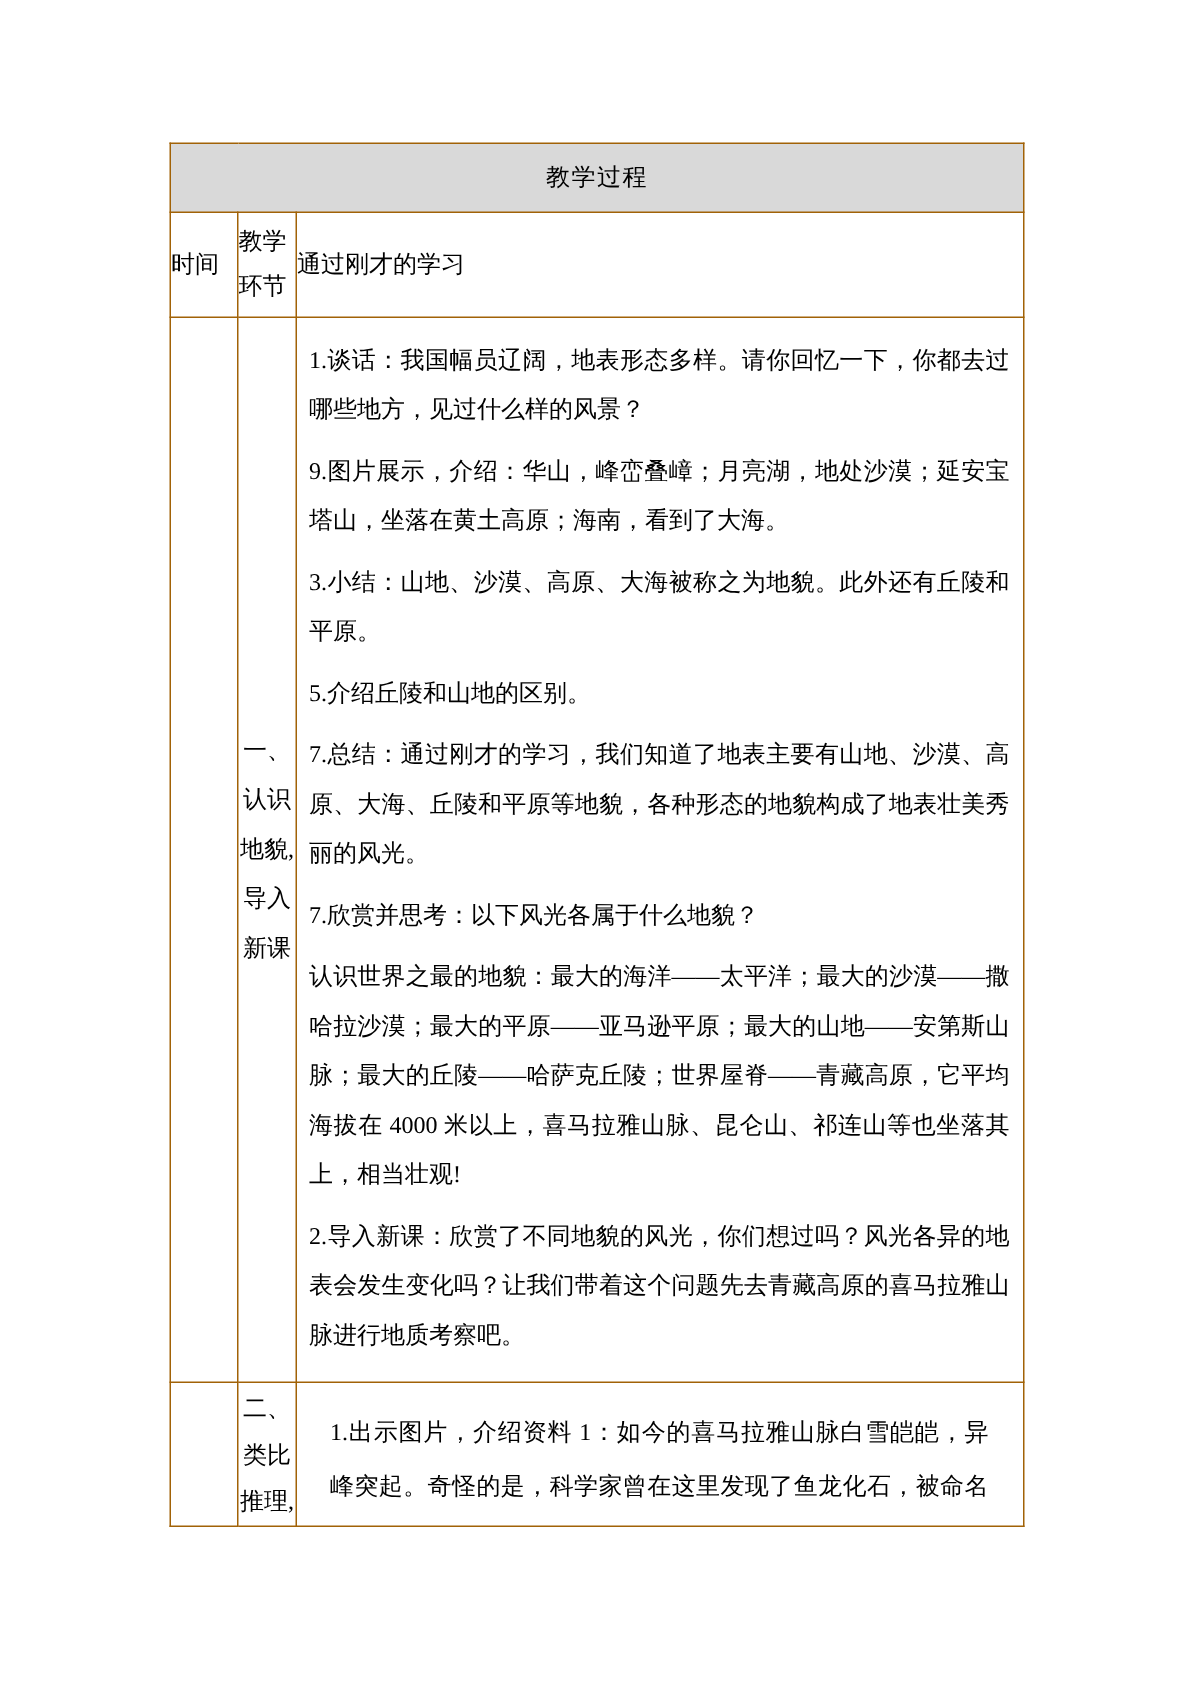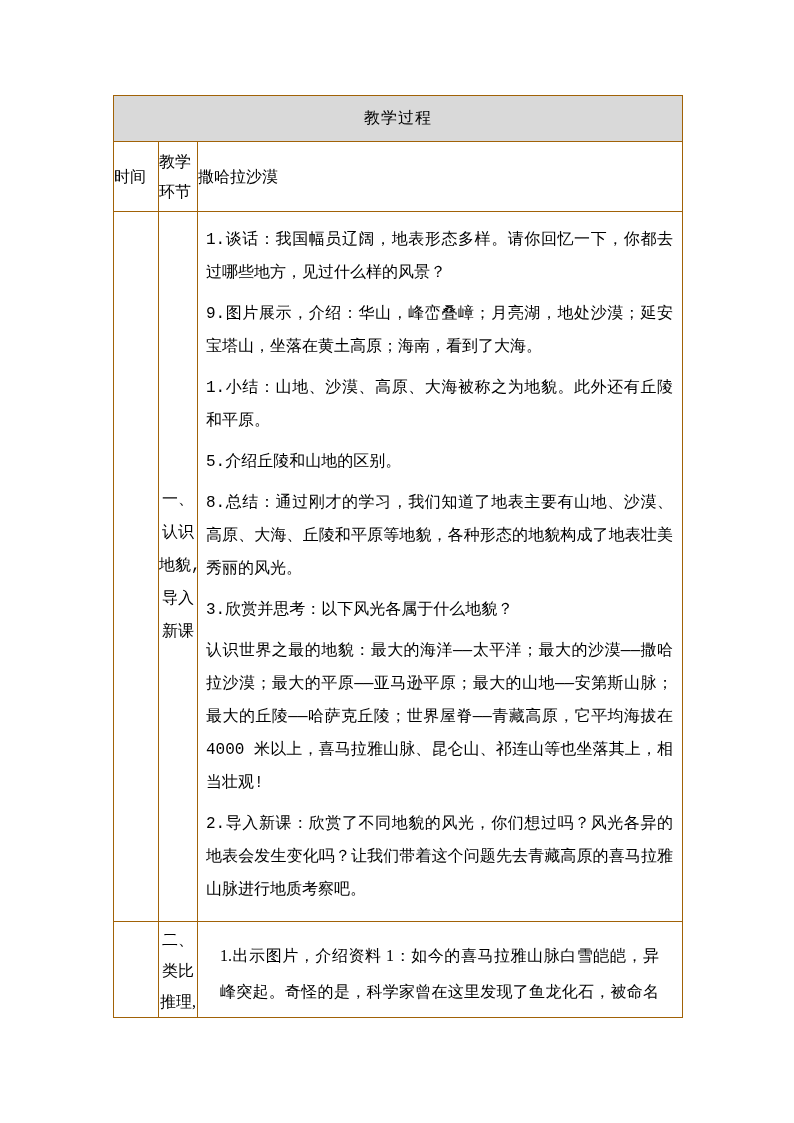--- a/index.html
+++ b/index.html
@@ -68,21 +68,21 @@
   .act-clip { height: 696px; overflow: hidden; }
   .act-clip p {
     line-height: 33px;
     margin: 0 0 8px 0;
     text-align: justify;
   }
   tr.body-row-2 td.activities-cell { padding-top: 2px; }
   tr.body-row-2 .act-clip { height: 86px; }
   tr.body-row-2 .act-clip p { line-height: 36px; margin: 14px; }
 
-  tr.body-row-1 td { height: 710px; font-family: Liberation Mono, monospace; }
+  tr.body-row-1 td { height: 710px; }
   tr.body-row-2 td { height: 88px; }
 </style>
 </head>
 <body>
 
 <div class="page">
   <table class="lesson-table">
     <colgroup>
         <col class="c1">
         <col class="c2">
@@ -91,38 +91,38 @@
 
     <tbody>
         <tr class="title-row">
       <td colspan="3" class="title-cell">教学过程</td>
     </tr>
 
     <tr class="head-row">
       <td>时间</td>
       <td class="pre">教学
 环节</td>
-      <td>撒哈拉沙漠</td>
+      <td>通过刚才的学习</td>
     </tr>
 
     <tr class="body-row body-row-1">
       <td class="time-cell"></td>
       <td class="stage-cell">一、
 认识
 地貌,
 导入
 新课</td>
       <td class="activities-cell">
         <div class="act-clip">
           <p>1.谈话：我国幅员辽阔，地表形态多样。请你回忆一下，你都去过哪些地方，见过什么样的风景？</p>
           <p>9.图片展示，介绍：华山，峰峦叠嶂；月亮湖，地处沙漠；延安宝塔山，坐落在黄土高原；海南，看到了大海。</p>
-          <p>1.小结：山地、沙漠、高原、大海被称之为地貌。此外还有丘陵和平原。</p>
+          <p>3.小结：山地、沙漠、高原、大海被称之为地貌。此外还有丘陵和平原。</p>
           <p>5.介绍丘陵和山地的区别。</p>
-          <p>8.总结：通过刚才的学习，我们知道了地表主要有山地、沙漠、高原、大海、丘陵和平原等地貌，各种形态的地貌构成了地表壮美秀丽的风光。</p>
-          <p>3.欣赏并思考：以下风光各属于什么地貌？</p>
+          <p>7.总结：通过刚才的学习，我们知道了地表主要有山地、沙漠、高原、大海、丘陵和平原等地貌，各种形态的地貌构成了地表壮美秀丽的风光。</p>
+          <p>7.欣赏并思考：以下风光各属于什么地貌？</p>
           <p>认识世界之最的地貌：最大的海洋——太平洋；最大的沙漠——撒哈拉沙漠；最大的平原——亚马逊平原；最大的山地——安第斯山脉；最大的丘陵——哈萨克丘陵；世界屋脊——青藏高原，它平均海拔在 4000 米以上，喜马拉雅山脉、昆仑山、祁连山等也坐落其上，相当壮观!</p>
           <p>2.导入新课：欣赏了不同地貌的风光，你们想过吗？风光各异的地表会发生变化吗？让我们带着这个问题先去青藏高原的喜马拉雅山脉进行地质考察吧。</p>
         </div>
       </td>
     </tr>
 
     <tr class="body-row body-row-2">
       <td class="time-cell"></td>
       <td class="stage-cell">二、
 类比

